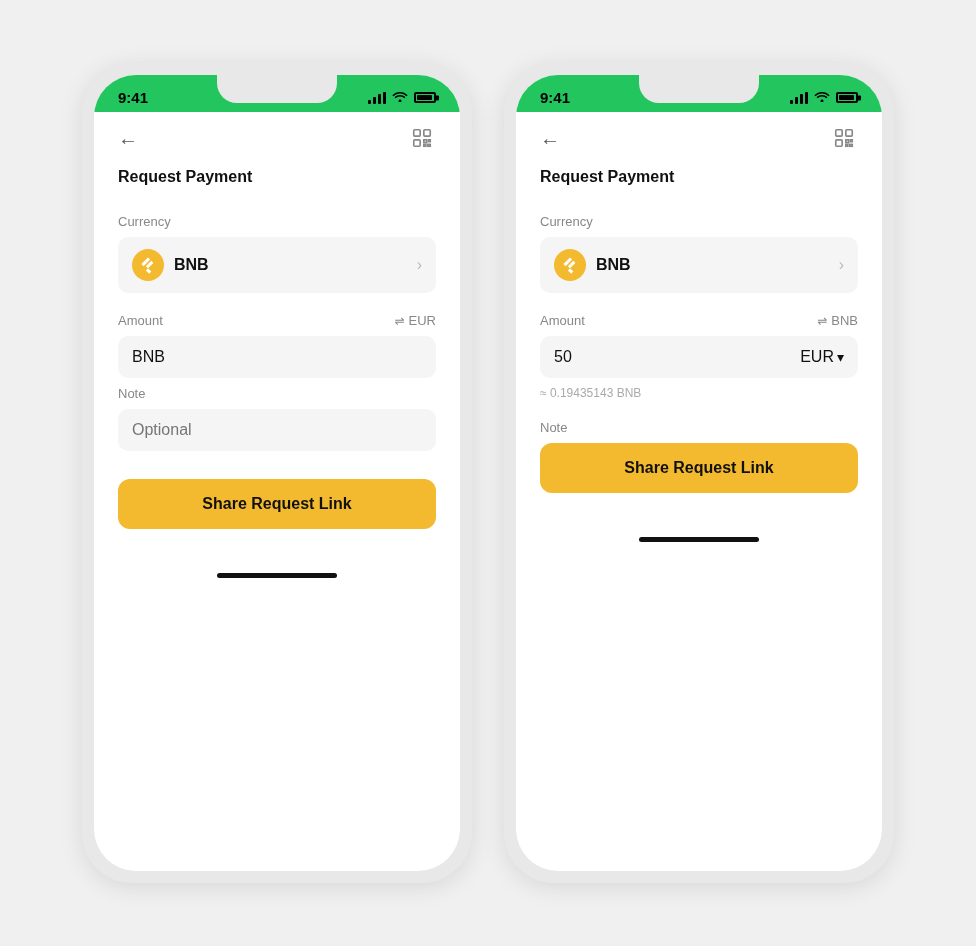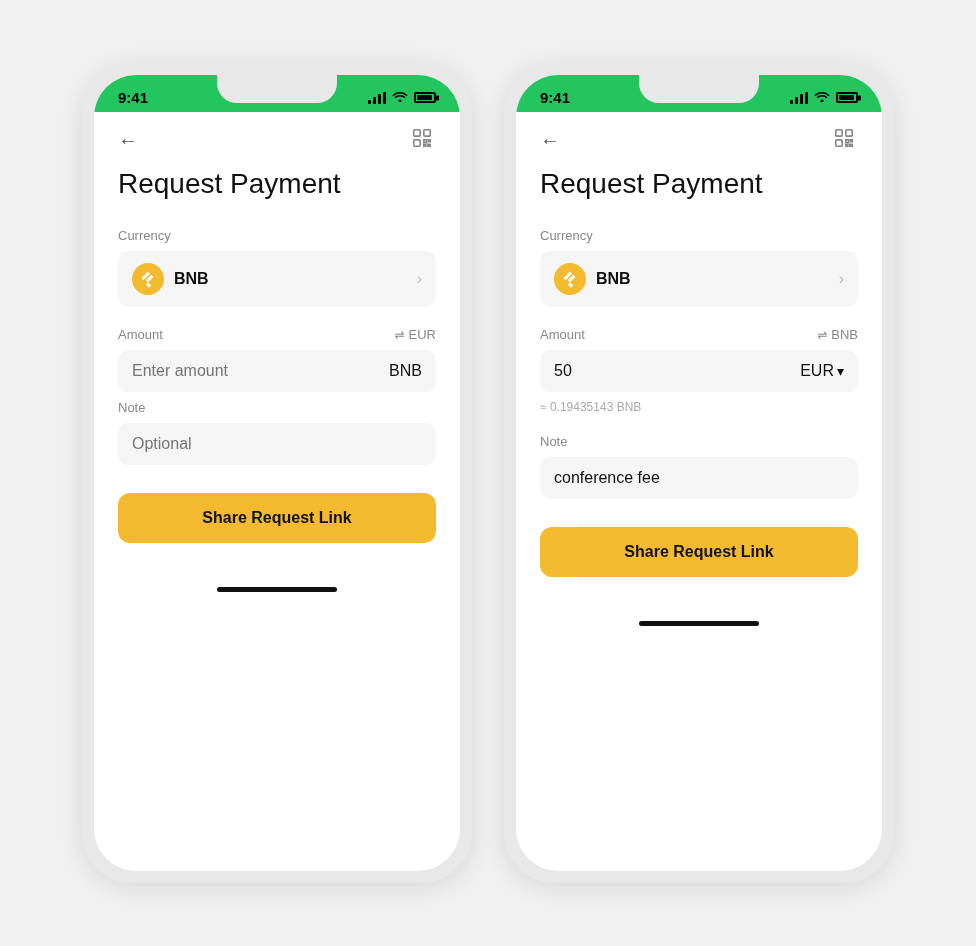--- a/index.html
+++ b/index.html
@@ -131,22 +131,22 @@
       display: flex;
       align-items: center;
       justify-content: center;
       color: #888;
     }
     .scan-svg {
       width: 22px;
       height: 22px;
     }
     .page-title {
-      font-size: 28px;
-      font-weight: 400;
+      font-size: 16px;
+      font-weight: 700;
       color: #111;
       margin-bottom: 28px;
     }
     .field-label {
       font-size: 13px;
       color: #888;
       margin-bottom: 8px;
     }
     .currency-selector {
       display: flex;
@@ -339,21 +339,20 @@
         </div>
 
         <div class="amount-row">
           <span class="amount-label">Amount</span>
           <div class="amount-convert">
             <span class="convert-icon">⇌</span>
             <span>EUR</span>
           </div>
         </div>
         <div class="amount-input-wrap">
-          <input class="amount-input" type="text" placeholder="Enter amount" style="">
           <span class="amount-currency-label">BNB</span>
         </div>
 
         <div class="field-label">Note</div>
         <div class="note-input-wrap">
           <input class="note-input" type="text" placeholder="Optional" style="">
         </div>
 
         <button class="share-btn">Share Request Link</button>
       </div>
@@ -430,23 +429,20 @@
         <div class="amount-input-wrap">
           <input class="amount-input has-value" type="text" value="50" style="">
           <div class="amount-currency-with-arrow">
             <span class="amount-currency-label">EUR</span>
             <span style="color:#111; font-size:14px;">▾</span>
           </div>
         </div>
         <div class="converted-value">≈ 0.19435143 BNB</div>
 
         <div class="field-label">Note</div>
-        <div class="note-input-wrap">
-          <input class="note-input has-value" type="text" value="conference fee" style="">
-        </div>
 
         <button class="share-btn">Share Request Link</button>
       </div>
 
       <div class="home-indicator"></div>
     </div>
   </div>
 
 </div>
 

